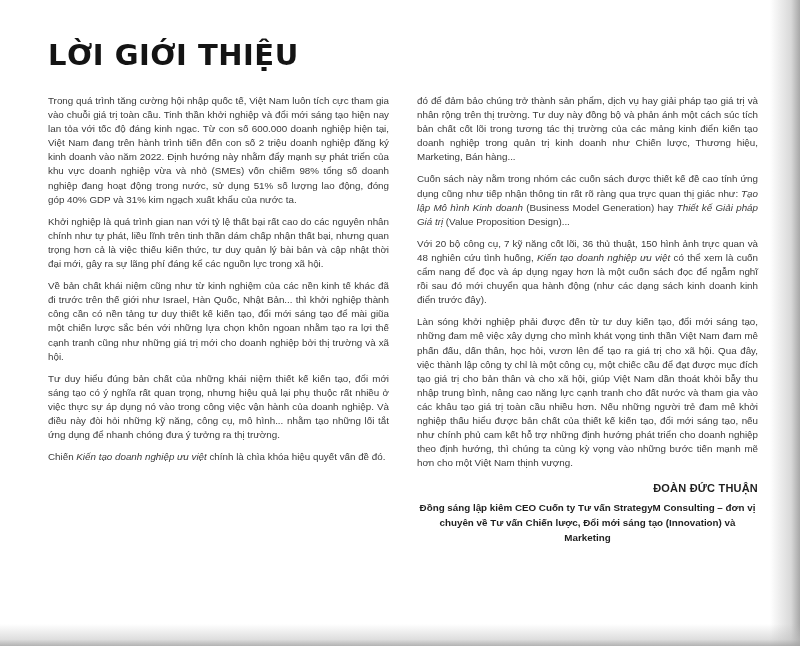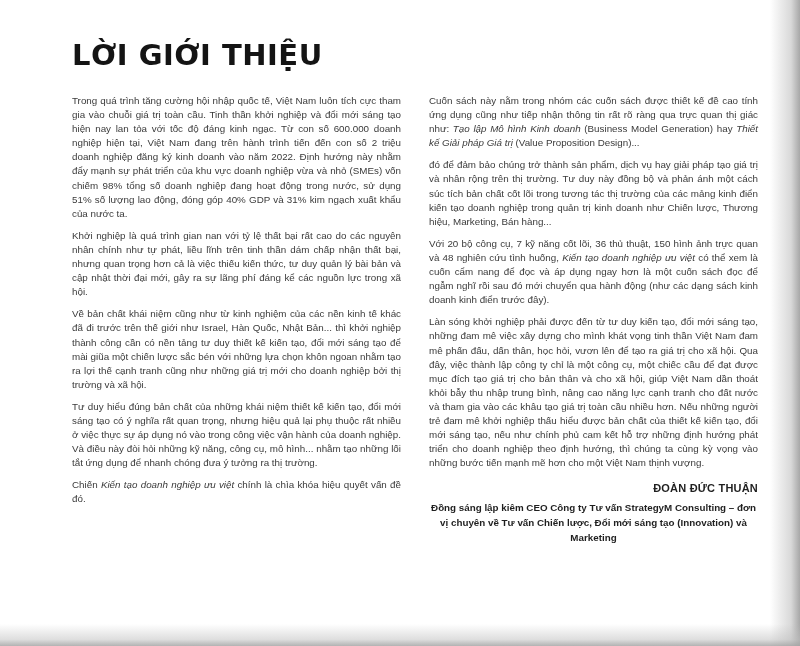--- a/index.html
+++ b/index.html
@@ -12,21 +12,21 @@
   .edge-right{
     position:absolute;top:0;right:0;width:30px;height:100%;
     background:linear-gradient(to right, rgba(200,200,200,0) 0%, rgba(185,185,185,0.55) 70%, rgba(158,158,158,0.9) 100%);
     pointer-events:none;
   }
   .edge-bottom{
     position:absolute;left:0;bottom:0;width:100%;height:22px;
     background:linear-gradient(to bottom, rgba(205,205,205,0) 0%, rgba(190,190,190,0.5) 70%, rgba(165,165,165,0.85) 100%);
     pointer-events:none;
   }
-  .content{position:absolute;left:48px;top:38px;right:42px;margin-left:24px;}
+  .content{position:absolute;left:48px;top:38px;right:42px;}
   h1.title{
     margin:0 0 22px 0;
     font-family:"DejaVu Sans",sans-serif;
     font-weight:bold;font-size:29px;letter-spacing:0.5px;color:#141414;
   }
   .columns{display:flex;gap:28px;justify-content:flex-end;}
   .col{flex:1;min-width:0;}
   .para{
     margin:0 0 8px 0;
     font-size:9.8px;line-height:1.44;color:#3a3a3a;
@@ -46,27 +46,27 @@
     <div class="columns">
       <div class="col" id="col-left">
           <p class="para"><span>Trong quá trình tăng cường hội nhập quốc tế, Việt Nam luôn tích cực tham gia vào chuỗi giá trị toàn cầu. Tinh thần khởi nghiệp và đổi mới sáng tạo hiện nay lan tỏa với tốc độ đáng kinh ngạc. Từ con số 600.000 doanh nghiệp hiện tại, Việt Nam đang trên hành trình tiến đến con số 2 triệu doanh nghiệp đăng ký kinh doanh vào năm 2022. Định hướng này nhằm đẩy mạnh sự phát triển của khu vực doanh nghiệp vừa và nhỏ (SMEs) vốn chiếm 98% tổng số doanh nghiệp đang hoạt động trong nước, sử dụng 51% số lượng lao động, đóng góp 40% GDP và 31% kim ngạch xuất khẩu của nước ta.</span></p>
           <p class="para"><span>Khởi nghiệp là quá trình gian nan với tỷ lệ thất bại rất cao do các nguyên nhân chính như tự phát, liều lĩnh trên tinh thần dám chấp nhận thất bại, nhưng quan trọng hơn cả là việc thiếu kiến thức, tư duy quản lý bài bản và cập nhật thời đại mới, gây ra sự lãng phí đáng kể các nguồn lực trong xã hội.</span></p>
           <p class="para"><span>Về bản chất khái niệm cũng như từ kinh nghiệm của các nền kinh tế khác đã đi trước trên thế giới như Israel, Hàn Quốc, Nhật Bản... thì khởi nghiệp thành công cần có nền tảng tư duy thiết kế kiến tạo, đổi mới sáng tạo để mài giũa một chiến lược sắc bén với những lựa chọn khôn ngoan nhằm tạo ra lợi thế cạnh tranh cũng như những giá trị mới cho doanh nghiệp bởi thị trường và xã hội.</span></p>
           <p class="para"><span>Tư duy hiểu đúng bản chất của những khái niệm thiết kế kiến tạo, đổi mới sáng tạo có ý nghĩa rất quan trọng, nhưng hiệu quả lại phụ thuộc rất nhiều ở việc thực sự áp dụng nó vào trong công việc vận hành của doanh nghiệp. Và điều này đòi hỏi những kỹ năng, công cụ, mô hình... nhằm tạo những lối tắt ứng dụng để nhanh chóng đưa ý tưởng ra thị trường.</span></p>
           <p class="para"><span>Chiến </span><span class="it">Kiến tạo doanh nghiệp ưu việt</span><span> chính là chìa khóa hiệu quyết vấn đề đó.</span></p>
         </div>
       <div class="col">
         <div id="col-right">
+            <p class="para"><span>đó để đảm bảo chúng trở thành sản phẩm, dịch vụ hay giải pháp tạo giá trị và nhân rộng trên thị trường. Tư duy này đồng bộ và phản ánh một cách súc tích bản chất cốt lõi trong tương tác thị trường của các mảng kinh điển kiến tạo doanh nghiệp trong quản trị kinh doanh như Chiến lược, Thương hiệu, Marketing, Bán hàng...</span></p>
             <p class="para"><span>Cuốn sách này nằm trong nhóm các cuốn sách được thiết kế đề cao tính ứng dụng cũng như tiếp nhận thông tin rất rõ ràng qua trực quan thị giác như: </span><span class="it">Tạo lập Mô hình Kinh doanh</span><span> (Business Model Generation) hay </span><span class="it">Thiết kế Giải pháp Giá trị</span><span> (Value Proposition Design)...</span></p>
-            <p class="para"><span>đó để đảm bảo chúng trở thành sản phẩm, dịch vụ hay giải pháp tạo giá trị và nhân rộng trên thị trường. Tư duy này đồng bộ và phản ánh một cách súc tích bản chất cốt lõi trong tương tác thị trường của các mảng kinh điển kiến tạo doanh nghiệp trong quản trị kinh doanh như Chiến lược, Thương hiệu, Marketing, Bán hàng...</span></p>
             <p class="para"><span>Với 20 bộ công cụ, 7 kỹ năng cốt lõi, 36 thủ thuật, 150 hình ảnh trực quan và 48 nghiên cứu tình huống, </span><span class="it">Kiến tạo doanh nghiệp ưu việt</span><span> có thể xem là cuốn cẩm nang để đọc và áp dụng ngay hơn là một cuốn sách đọc để ngẫm nghĩ rồi sau đó mới chuyển qua hành động (như các dạng sách kinh doanh kinh điển trước đây).</span></p>
             <p class="para"><span>Làn sóng khởi nghiệp phải được đến từ tư duy kiến tạo, đổi mới sáng tạo, những đam mê việc xây dựng cho mình khát vọng tinh thần Việt Nam đam mê phấn đấu, dấn thân, học hỏi, vươn lên để tạo ra giá trị cho xã hội. Qua đây, việc thành lập công ty chỉ là một công cụ, một chiếc cầu để đạt được mục đích tạo giá trị cho bản thân và cho xã hội, giúp Việt Nam dần thoát khỏi bẫy thu nhập trung bình, nâng cao năng lực cạnh tranh cho đất nước và tham gia vào các khâu tạo giá trị toàn cầu nhiều hơn. Nếu những người trẻ đam mê khởi nghiệp thấu hiểu được bản chất của thiết kế kiến tạo, đổi mới sáng tạo, nếu như chính phủ cam kết hỗ trợ những định hướng phát triển cho doanh nghiệp theo định hướng, thì chúng ta cùng kỳ vọng vào những bước tiến mạnh mẽ hơn cho một Việt Nam thịnh vượng.</span></p>
           </div>
         <div class="signature">
           <div class="sig-name">ĐOÀN ĐỨC THUẬN</div>
-          <div class="sig-role">Đồng sáng lập kiêm CEO Công ty Tư vấn StrategyM Consulting – đơn vị chuyên về Tư vấn Chiến lược, Đổi mới sáng tạo (Innovation) và Marketing</div>
+          <div class="sig-role">Đồng sáng lập kiêm CEO Cuốn ty Tư vấn StrategyM Consulting – đơn vị chuyên về Tư vấn Chiến lược, Đổi mới sáng tạo (Innovation) và Marketing</div>
         </div>
       </div>
     </div>
   </div>
   <div class="edge-right"></div>
   <div class="edge-bottom"></div>
 </div>
 
 </body></html>

